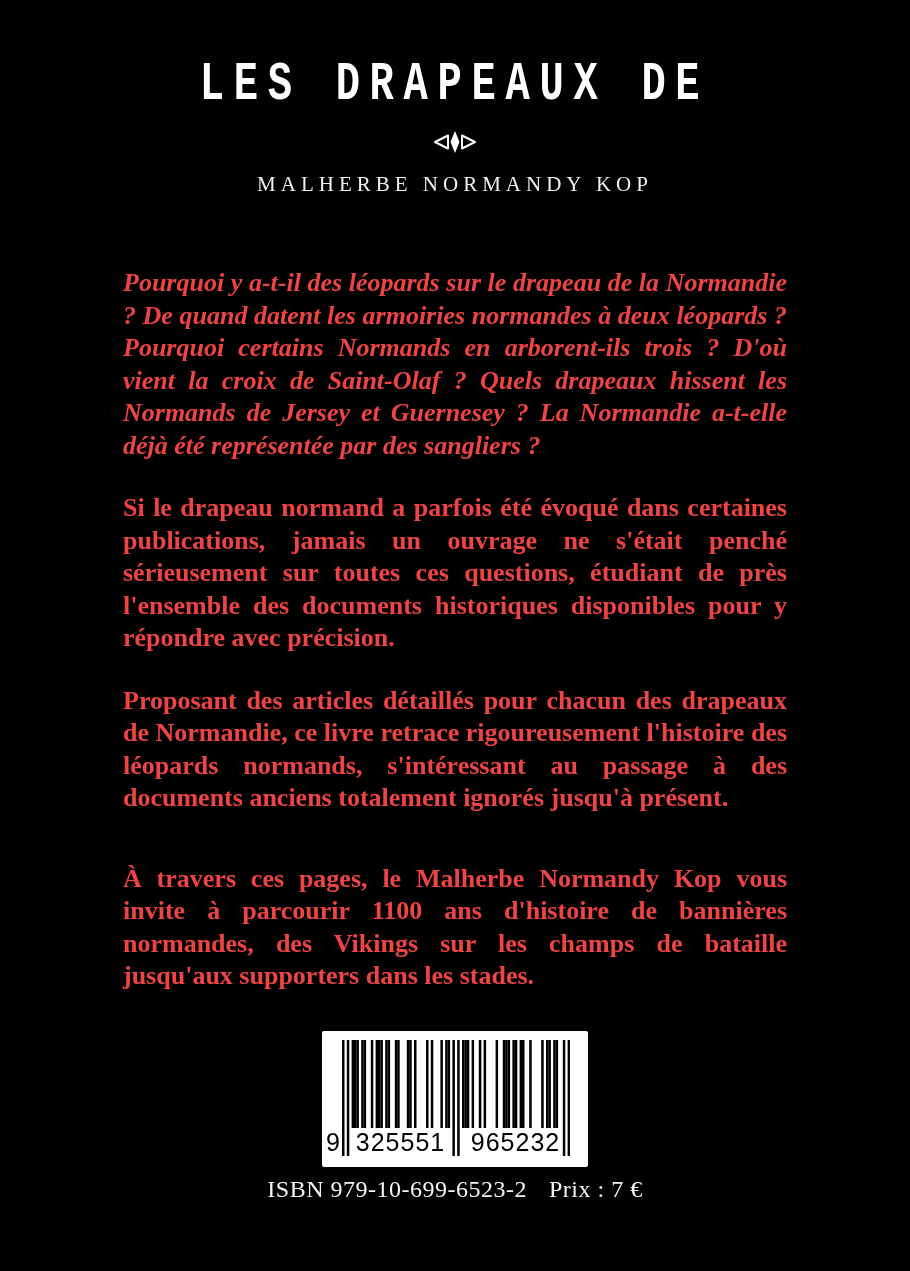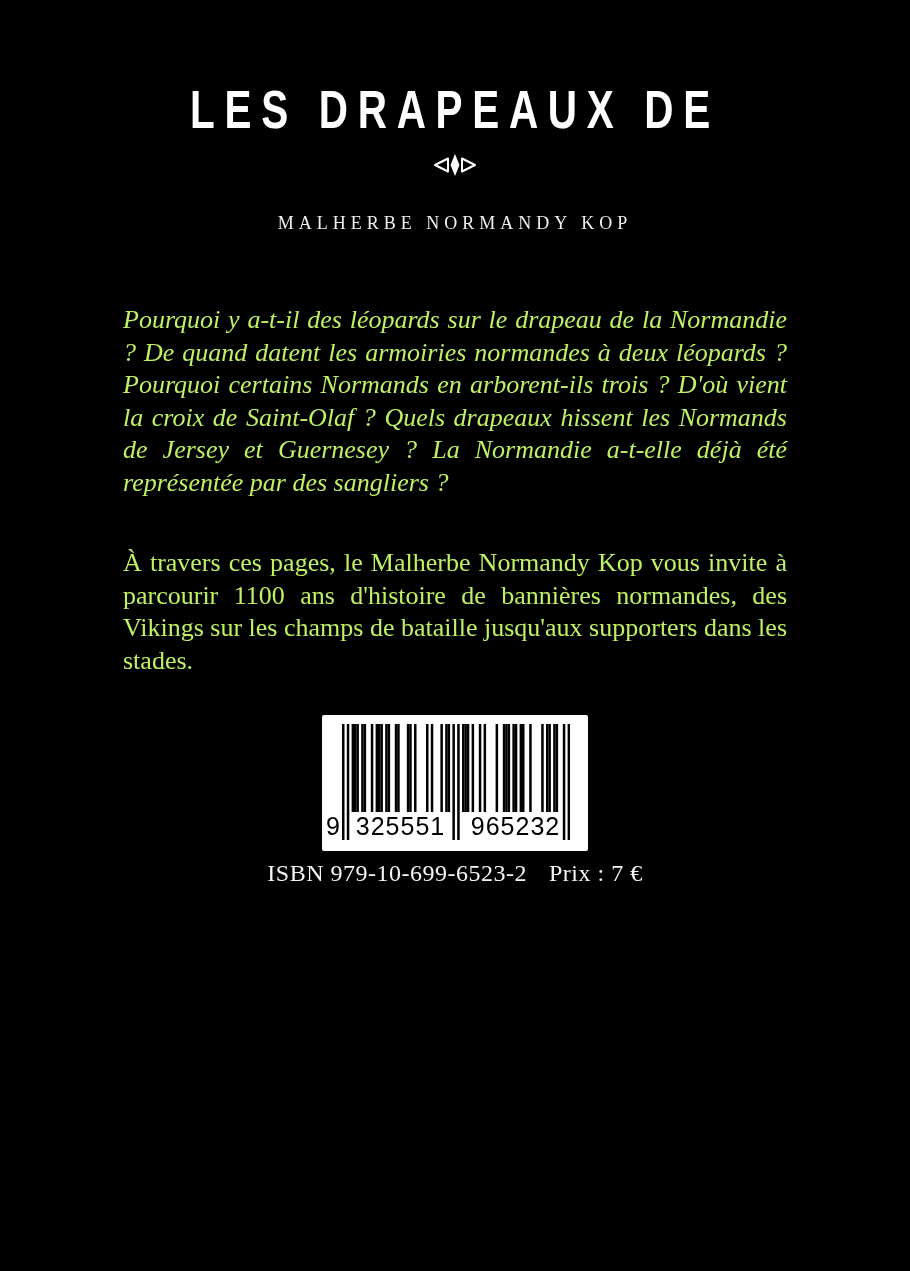--- a/index.html
+++ b/index.html
@@ -7,50 +7,51 @@
   .cover {
     position:relative;
     width:910px; height:1271px;
     margin:0 auto;
     background:#000000;
     color:#ececec;
     font-family:"Liberation Serif", serif;
     overflow:hidden;
     text-align:center;
   }
-  .title-block { padding-top:77px; color:#ffffff; font-family:Liberation Sans, sans-serif; }
+  .title-block { padding-top:54px; color:#ffffff; font-family:Liberation Mono, monospace; }
   .title-line1-wrap { height:58px; }
   .title-line1 {
     display:inline-block;
     font-size:46px; font-weight:800; letter-spacing:11px;
     white-space:nowrap;
     transform:scale(0.88,1.18); transform-origin:center top;
   }
   .title-line2-wrap { height:92px; }
   .title-line2 {
     display:inline-block;
     font-size:72px; font-weight:800; letter-spacing:5px;
     white-space:nowrap;
     transform:scale(0.92,1.28); transform-origin:center top;
   }
   .divider-wrap { margin-top:18px; height:24px; }
   .divider-wrap svg { display:inline-block; vertical-align:top; }
   .subtitle {
-    margin-top:36px;
-    font-size:18px; letter-spacing:5px;
+    margin-top:18px;
+    font-size:21px; letter-spacing:5px;
     color:#f0f0f0;
     font-weight:400;
   }
   .blurb {
     width:664px;
     margin:70px auto 0;
     text-align:justify;
     font-size:26px;
     line-height:32.5px;
-    color:#bef264;
+    color:#ef4444;
+    font-weight:bold;
   }
   .blurb p { margin-bottom:30px; }
   .blurb p.lead { font-style:italic; }
   .blurb p:last-child { margin-bottom:0;margin-top:48px; }
   .barcode-box {
     position:relative;
     width:266px; height:136px;
     margin:38px auto 0;
     background:#ffffff;
     border-radius:2px;
@@ -102,20 +103,22 @@
       <path d="M118,12 L131,5.5 L131,18.5 Z" fill="none" stroke="#ffffff" stroke-width="2" stroke-linejoin="round"></path>
       <path d="M158,12 L145,5.5 L145,18.5 Z" fill="none" stroke="#ffffff" stroke-width="2" stroke-linejoin="round"></path>
       <path d="M138,1 L142.5,12 L138,23 L133.5,12 Z" fill="#ffffff"></path>
     </svg>
   </div>
 
   <div class="subtitle">MALHERBE NORMANDY KOP</div>
 
   <div class="blurb">
     <p class="lead">Pourquoi y a-t-il des léopards sur le drapeau de la Normandie ? De quand datent les armoiries normandes à deux léopards ? Pourquoi certains Normands en arborent-ils trois ? D'où vient la croix de Saint-Olaf ? Quels drapeaux hissent les Normands de Jersey et Guernesey ? La Normandie a-t-elle déjà été représentée par des sangliers ?</p>
+    <p>Si le drapeau normand a parfois été évoqué dans certaines publications, jamais un ouvrage ne s'était penché sérieusement sur toutes ces questions, étudiant de près l'ensemble des documents historiques disponibles pour y répondre avec précision.</p>
+    <p>Proposant des articles détaillés pour chacun des drapeaux de Normandie, ce livre retrace rigoureusement l'histoire des léopards normands, s'intéressant au passage à des documents anciens totalement ignorés jusqu'à présent.</p>
     <p>À travers ces pages, le Malherbe Normandy Kop vous invite à parcourir 1100 ans d'histoire de bannières normandes, des Vikings sur les champs de bataille jusqu'aux supporters dans les stades.</p>
   </div>
 
   <div class="barcode-box">
     <svg width="228" height="116" viewBox="0 0 228 116">
         <rect x="0.00" y="0" width="2.50" height="116"></rect>
         <rect x="4.80" y="0" width="2.50" height="116"></rect>
         <rect x="9.60" y="0" width="2.50" height="88"></rect>
         <rect x="12.00" y="0" width="2.50" height="88"></rect>
         <rect x="14.40" y="0" width="2.50" height="88"></rect>

